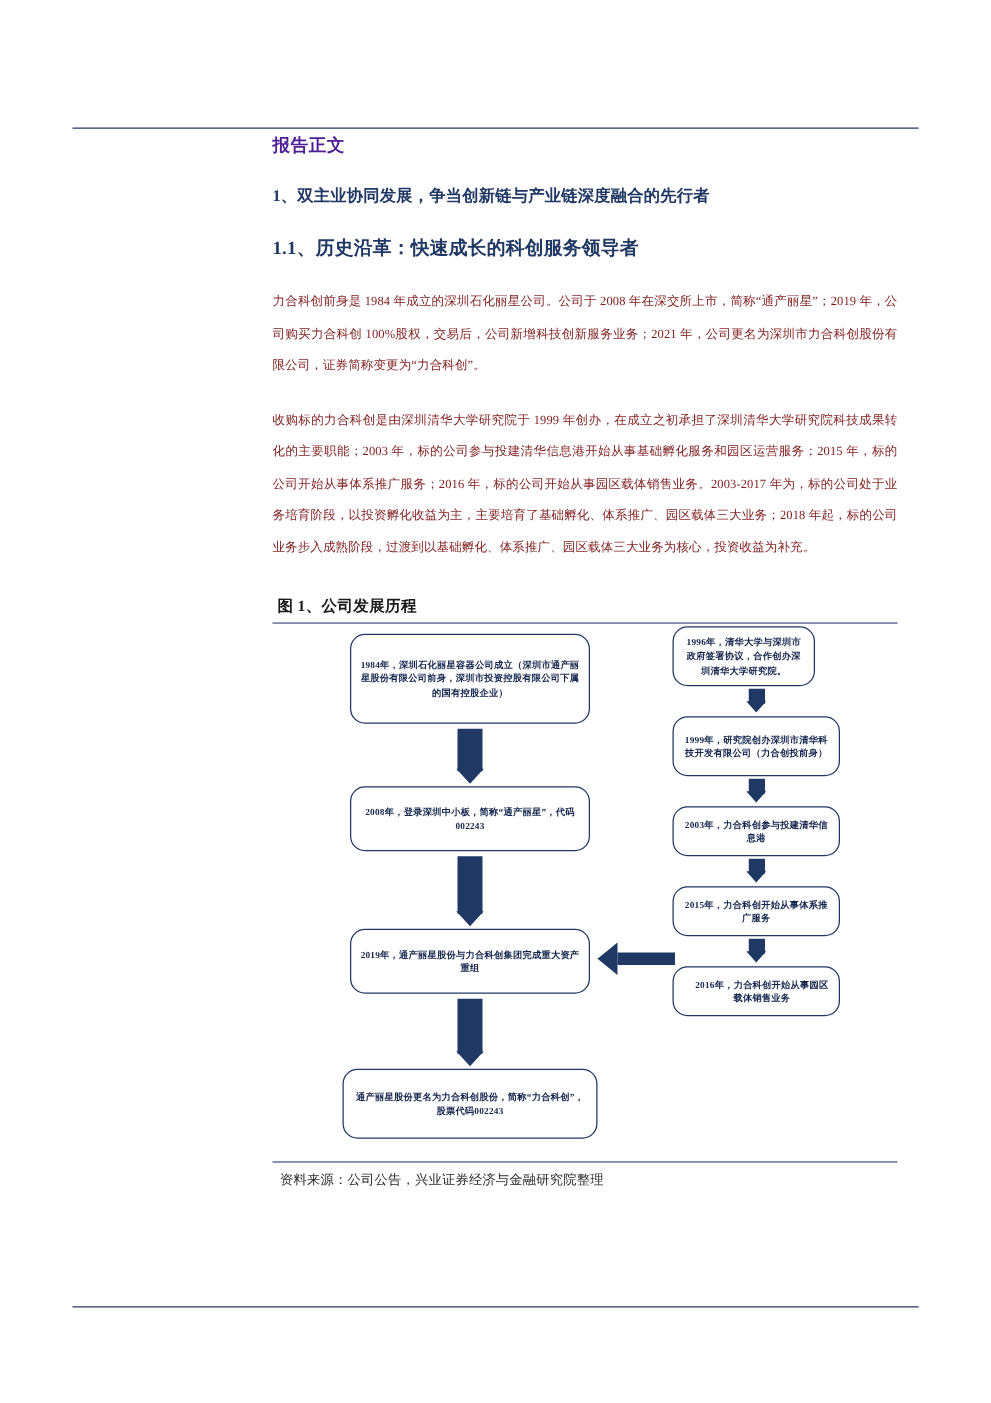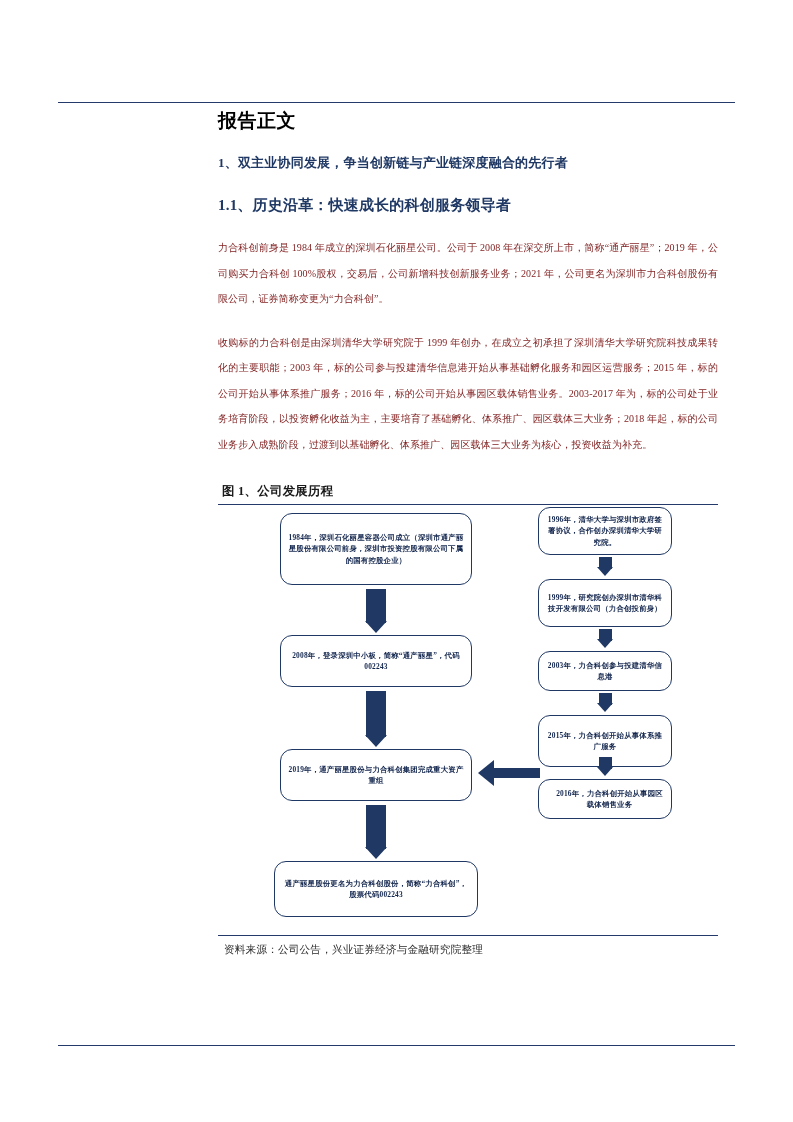--- a/index.html
+++ b/index.html
@@ -43,26 +43,27 @@
 
   
   .content {
     position: absolute;
     left: 218px;
     top: 110px;
     width: 500px;
   }
 
   .kicker {
-    color: #000000;
-    font-weight: bold;
-    font-size: 19px;
+    color: #4c1d95;
+    font-weight: bold;
+    font-size: 14px;
     letter-spacing: .5px;
     margin: 0 0 22px 0;
     line-height: 1.2;
+    font-family: Liberation Mono, monospace;
   }
 
   h1.section {
     color: #1f3864;
     font-weight: bold;
     font-size: 13px;
     margin: 0 0 24px 0;
     line-height: 1.3;
     letter-spacing: .2px;
   }
@@ -206,42 +207,42 @@
           <span class="txt">2019年，通产丽星股份与力合科创集团完成重大资产重组</span>
         </div>
 
         <div class="arrow-shaft" style="left:148px; top:300px; width:20px; height:44px;"></div>
         <div class="arrow-head-down" style="left:147px; top:342px; border-left-width:11px; border-right-width:11px; border-top-width:12px;"></div>
 
         <div class="node" style="left:56px; top:356px; width:204px; height:56px;">
           <span class="txt">通产丽星股份更名为力合科创股份，简称“力合科创”，股票代码002243</span>
         </div>
 
-        <div class="node" style="left:320px; top:2px; width:134px; height:48px;">
+        <div class="node" style="left:320px; top:2px; width:114px; height:48px;">
           <span class="txt">1996年，清华大学与深圳市政府签署协议，合作创办深圳清华大学研究院。</span>
         </div>
 
         <div class="arrow-shaft" style="left:381px; top:52px; width:13px; height:12px;"></div>
         <div class="arrow-head-down small" style="left:379px; top:62px;"></div>
 
         <div class="node" style="left:320px; top:74px; width:134px; height:48px;">
           <span class="txt">1999年，研究院创办深圳市清华科技开发有限公司（力合创投前身）</span>
         </div>
 
         <div class="arrow-shaft" style="left:381px; top:124px; width:13px; height:12px;"></div>
         <div class="arrow-head-down small" style="left:379px; top:134px;"></div>
 
         <div class="node" style="left:320px; top:146px; width:134px; height:40px;">
           <span class="txt">2003年，力合科创参与投建清华信息港</span>
         </div>
 
         <div class="arrow-shaft" style="left:381px; top:188px; width:13px; height:12px;"></div>
         <div class="arrow-head-down small" style="left:379px; top:198px;"></div>
 
-        <div class="node" style="left:320px; top:210px; width:134px; height:52px;">
+        <div class="node" style="left:320px; top:210px; width:134px; height:40px;">
           <span class="txt">2015年，力合科创开始从事体系推广服务</span>
         </div>
 
         <div class="arrow-shaft" style="left:381px; top:252px; width:13px; height:12px;"></div>
         <div class="arrow-head-down small" style="left:379px; top:262px;"></div>
 
         <div class="node" style="left:320px; top:274px; width:134px; height:40px;padding-left:16px;">
           <span class="txt">2016年，力合科创开始从事园区载体销售业务</span>
         </div>
 

